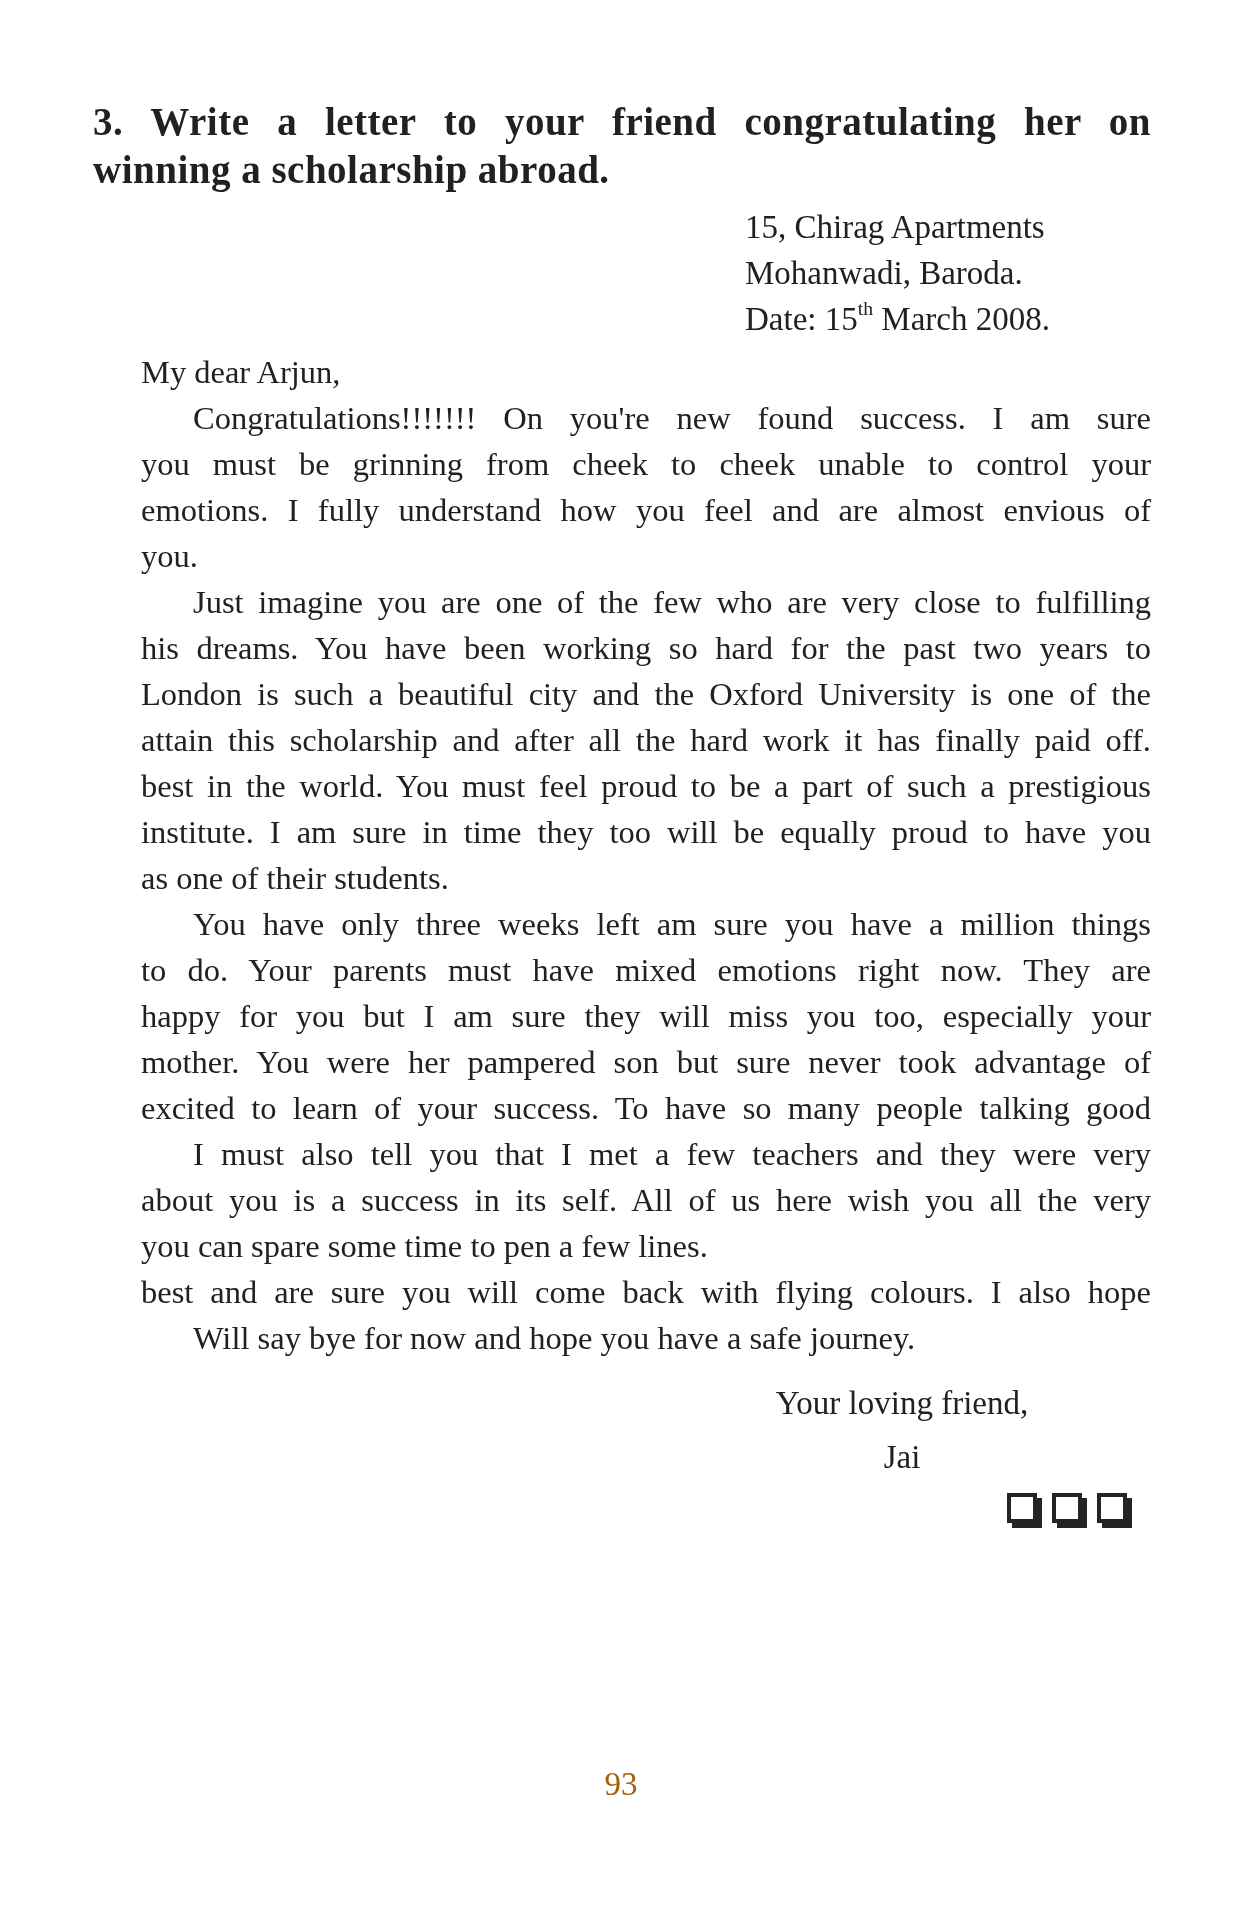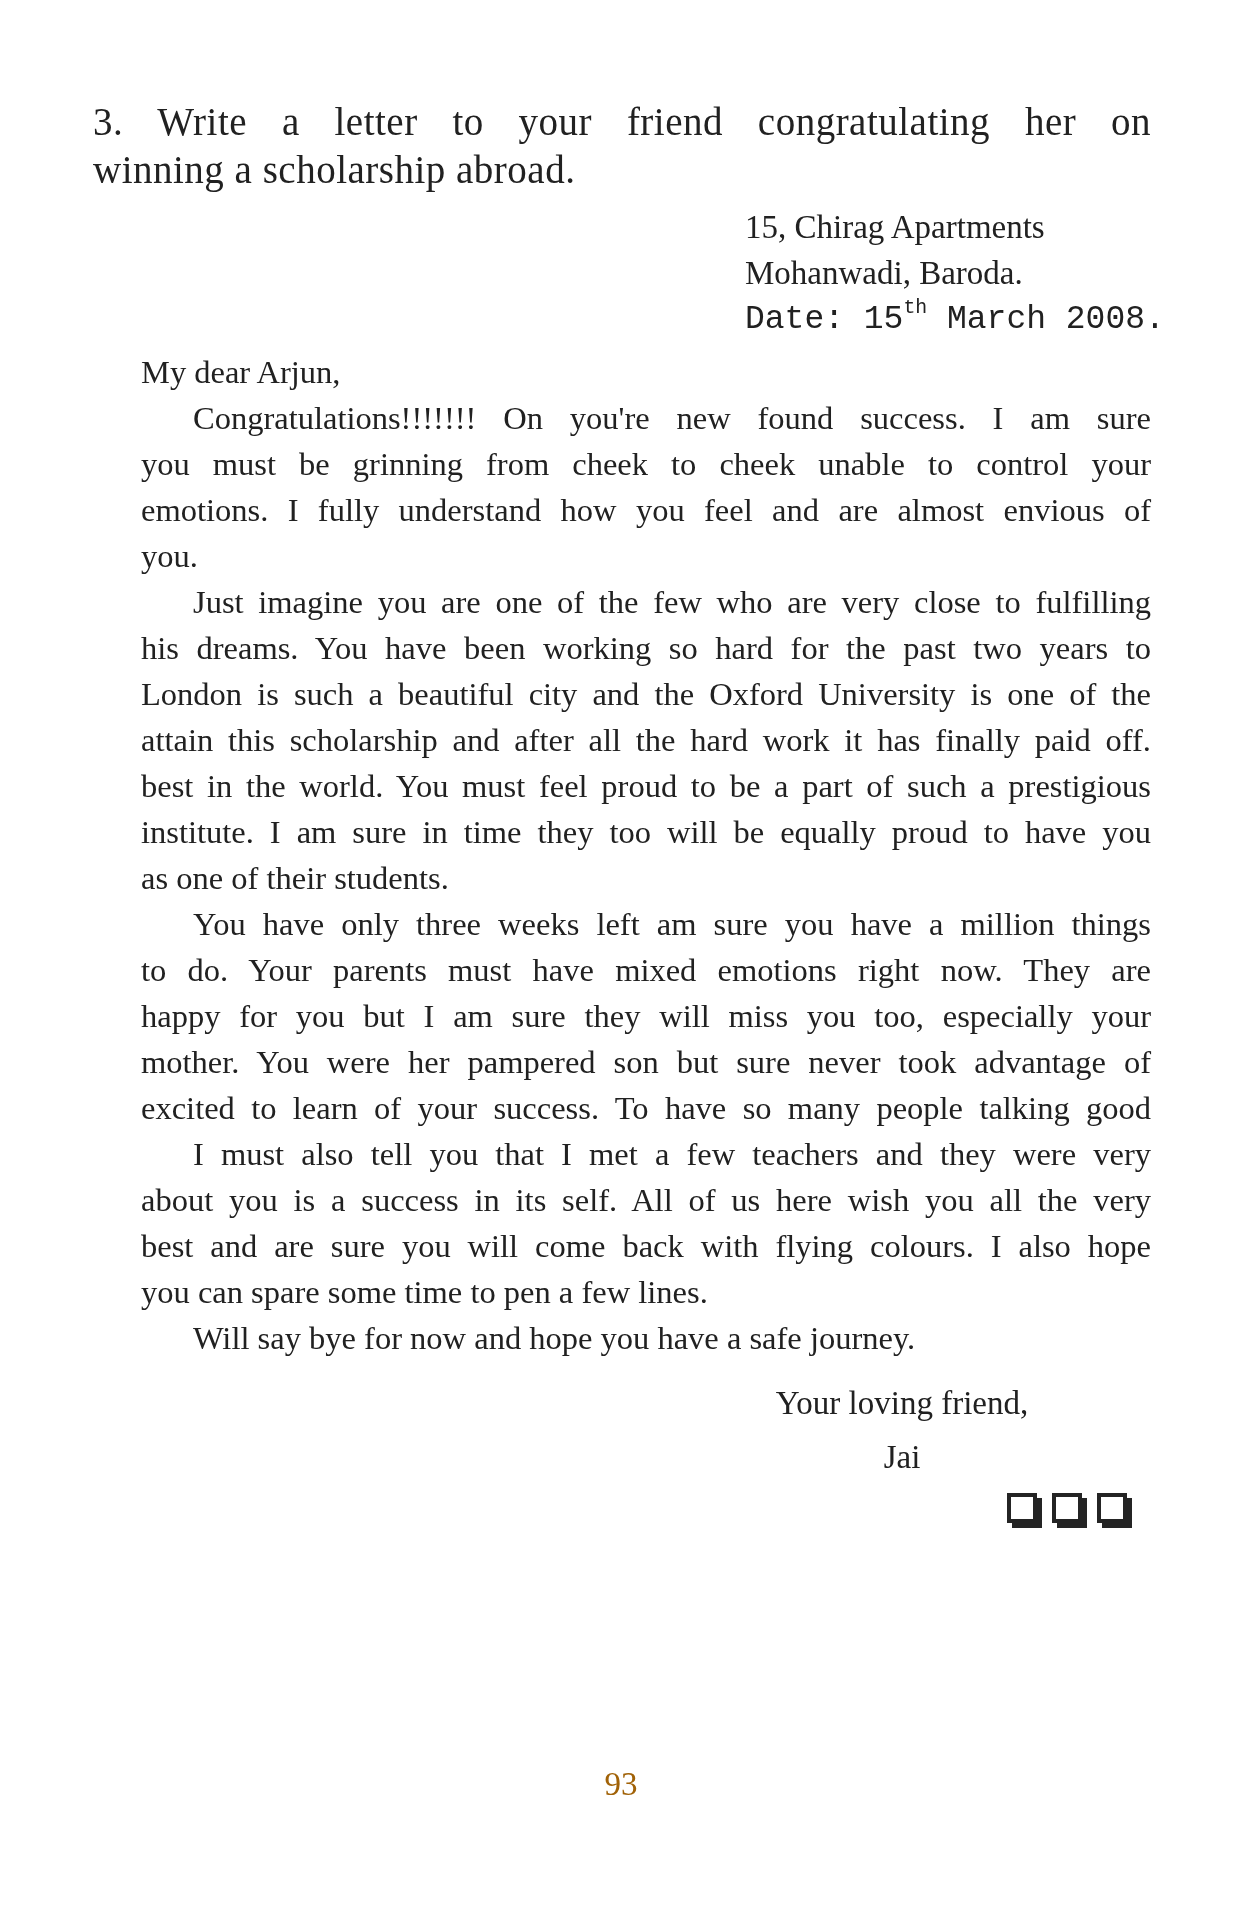--- a/index.html
+++ b/index.html
@@ -7,25 +7,25 @@
     position:relative;
     width:1242px; height:1920px;
     background:#ffffff;
     color:#212121;
     font-family:"Liberation Serif","DejaVu Serif",serif;
     overflow:hidden;
     margin:0 auto;
   }
   .content { position:absolute; left:93px; top:98px; width:1058px; }
 
-  .heading { font-weight:normal; font-size:39px; line-height:48px; letter-spacing:0.5px; }
+  .heading { font-weight:bold; font-size:39px; line-height:48px; letter-spacing:0.5px; }
   .heading .tline.stretch { text-align:justify; text-align-last:justify; }
 
   .address { margin-left:652px; margin-top:12px; font-size:33px; line-height:43px; }
-  .addr-line { white-space:nowrap;font-family:Liberation Mono, monospace; }
+  .addr-line { white-space:nowrap; }
   sup.th { font-size:0.60em; position:relative; top:-0.15em; line-height:0; }
 
   .letter-body { margin-top:8px; font-size:32.5px; line-height:46px;margin-left:48px; }
   .tline { min-height:46px; }
   .tline.stretch { text-align:justify; text-align-last:justify; }
   .tline.indent { padding-left:52px; }
 
   .closing { margin-top:16px; margin-left:560px; width:498px; text-align:center;
              font-size:33px; line-height:52px; }
   .closing .sig { margin-top:2px; }
@@ -80,22 +80,22 @@
           <div>
             <div class="tline stretch indent">You have only three weeks left am sure you have a million things</div>
             <div class="tline stretch">to do. Your parents must have mixed emotions right now. They are</div>
             <div class="tline stretch">happy for you but I am sure they will miss you too, especially your</div>
             <div class="tline stretch">mother. You were her pampered son but sure never took advantage of</div>
           </div>
           <div>
             <div class="tline stretch">excited to learn of your success. To have so many people talking good</div>
             <div class="tline stretch indent">I must also tell you that I met a few teachers and they were very</div>
             <div class="tline stretch">about you is a success in its self. All of us here wish you all the very</div>
+            <div class="tline">you can spare some time to pen a few lines.</div>
             <div class="tline stretch">best and are sure you will come back with flying colours.  I also hope</div>
-            <div class="tline">you can spare some time to pen a few lines.</div>
           </div>
           <div>
             <div class="tline indent">Will say bye for now and hope you have a safe journey.</div>
           </div>
         </div>
     </div>
 
     <div class="closing">
       <div>Your loving friend,</div>
       <div class="sig">Jai</div>

